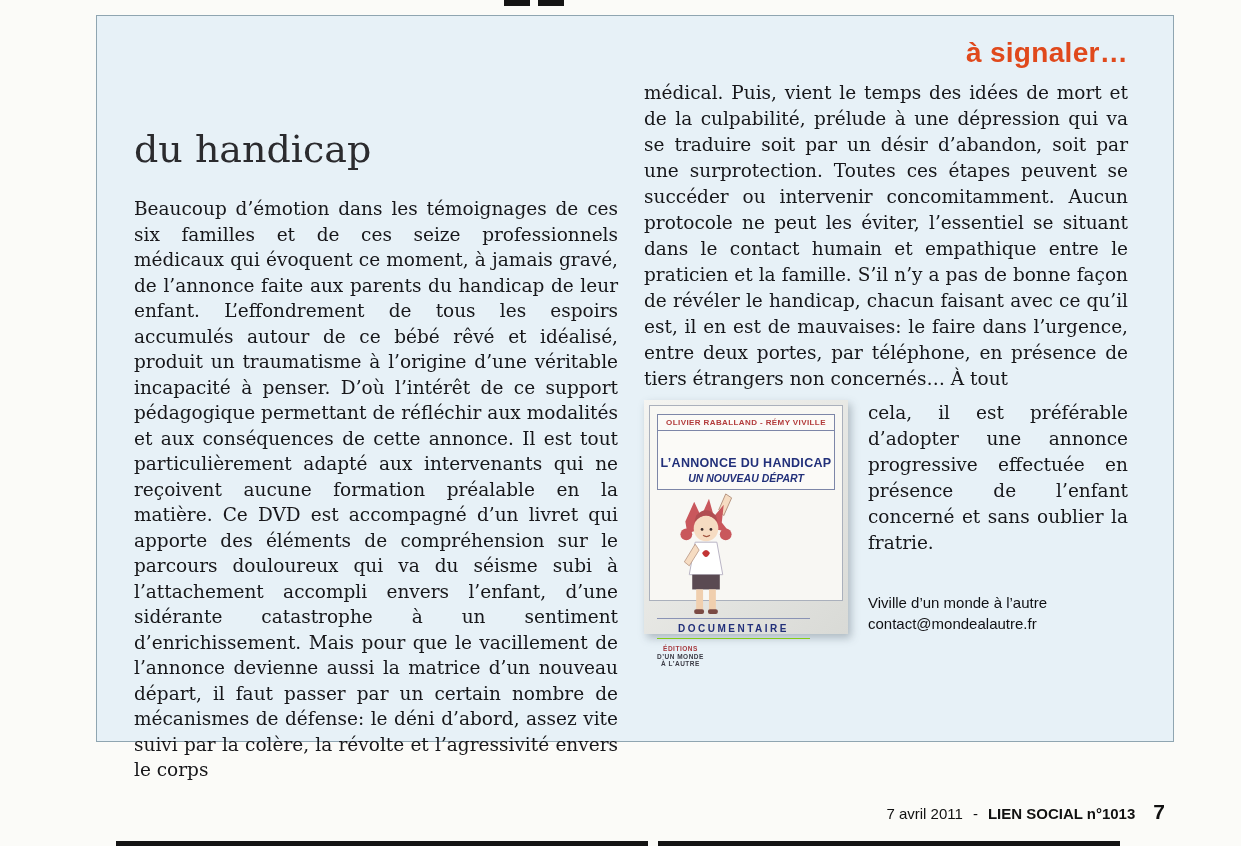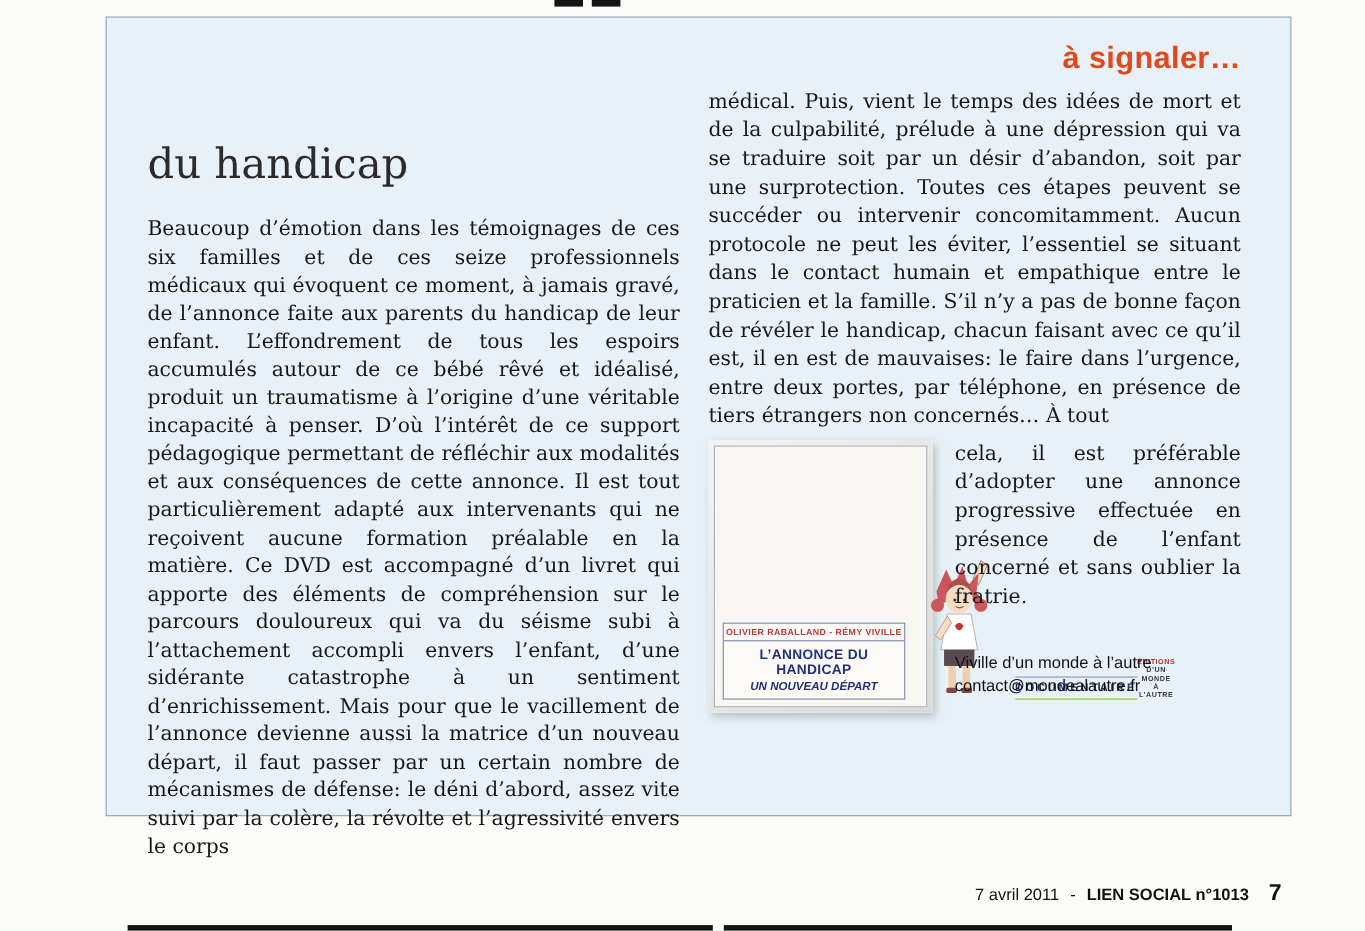--- a/index.html
+++ b/index.html
@@ -60,26 +60,26 @@
     margin-top: 8px;
   }
 
   .cover-wrap {
     width: 204px;
     padding: 5px;
     background: linear-gradient(135deg, #f4f4f1, #d9dad6);
     box-shadow: 3px 4px 8px rgba(70, 82, 95, 0.35);
   }
   .cover {
-    height: 238px;
+    height: 196px;
     background: #f8f7f3;
     border: 1px solid #aab0bc;
     display: flex;
-    flex-direction: row;
-    align-items: flex-end;
+    flex-direction: column;
+    align-items: flex-start;
     padding: 8px 7px 6px 7px;
     font-family: "Liberation Sans", sans-serif;
   }
   .cover-head {
     width: 100%;
     border: 1px solid #7d86a8;
     text-align: center;
     background: #fbfaf7;
   }
   .cover-authors {
@@ -90,20 +90,21 @@
     padding: 3px 2px;
     border-bottom: 1px solid #7d86a8;
     white-space: nowrap;
   }
   .cover-title {
     font-size: 12.5px;
     font-weight: bold;
     letter-spacing: 0.3px;
     color: #22307a;
     padding: 5px 2px 1px 2px;
+    margin-top: 20px;
   }
   .cover-subtitle {
     font-size: 10.5px;
     font-weight: bold;
     font-style: italic;
     color: #22307a;
     padding: 1px 0 5px 0;
   }
   .cover-art { height: 132px; display: flex; align-items: center; justify-content: center; }
   .cover-genre {

